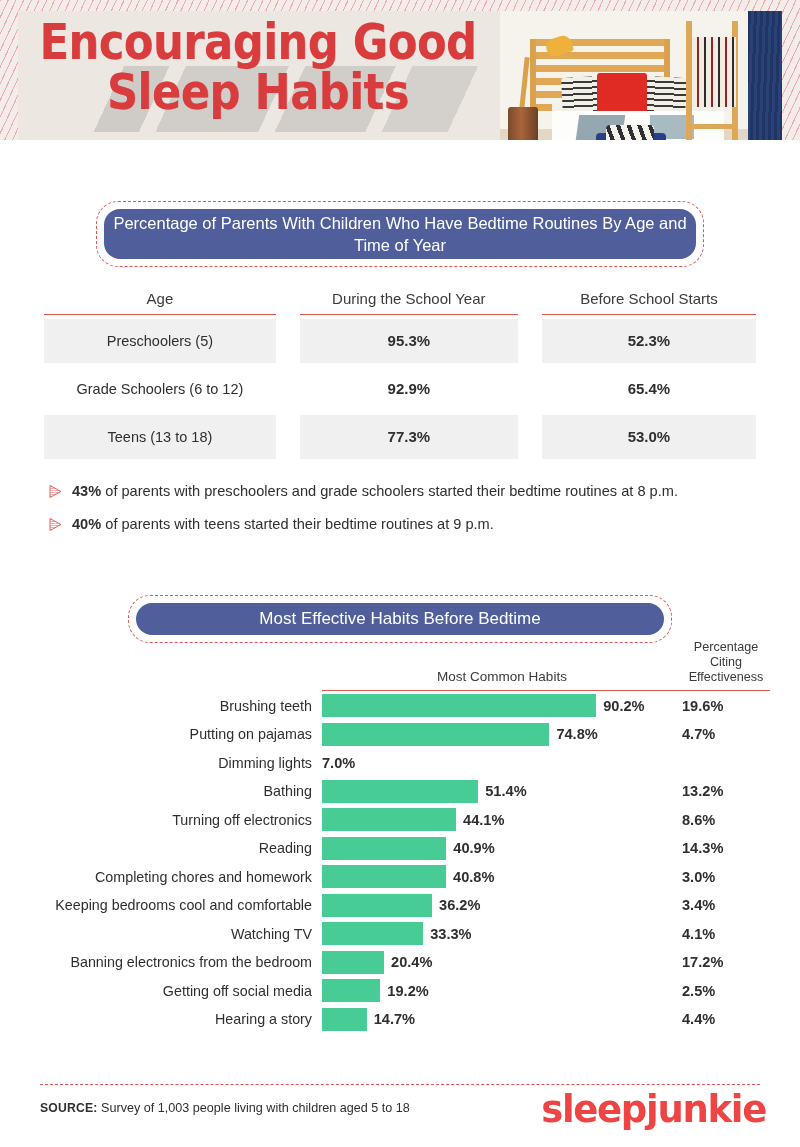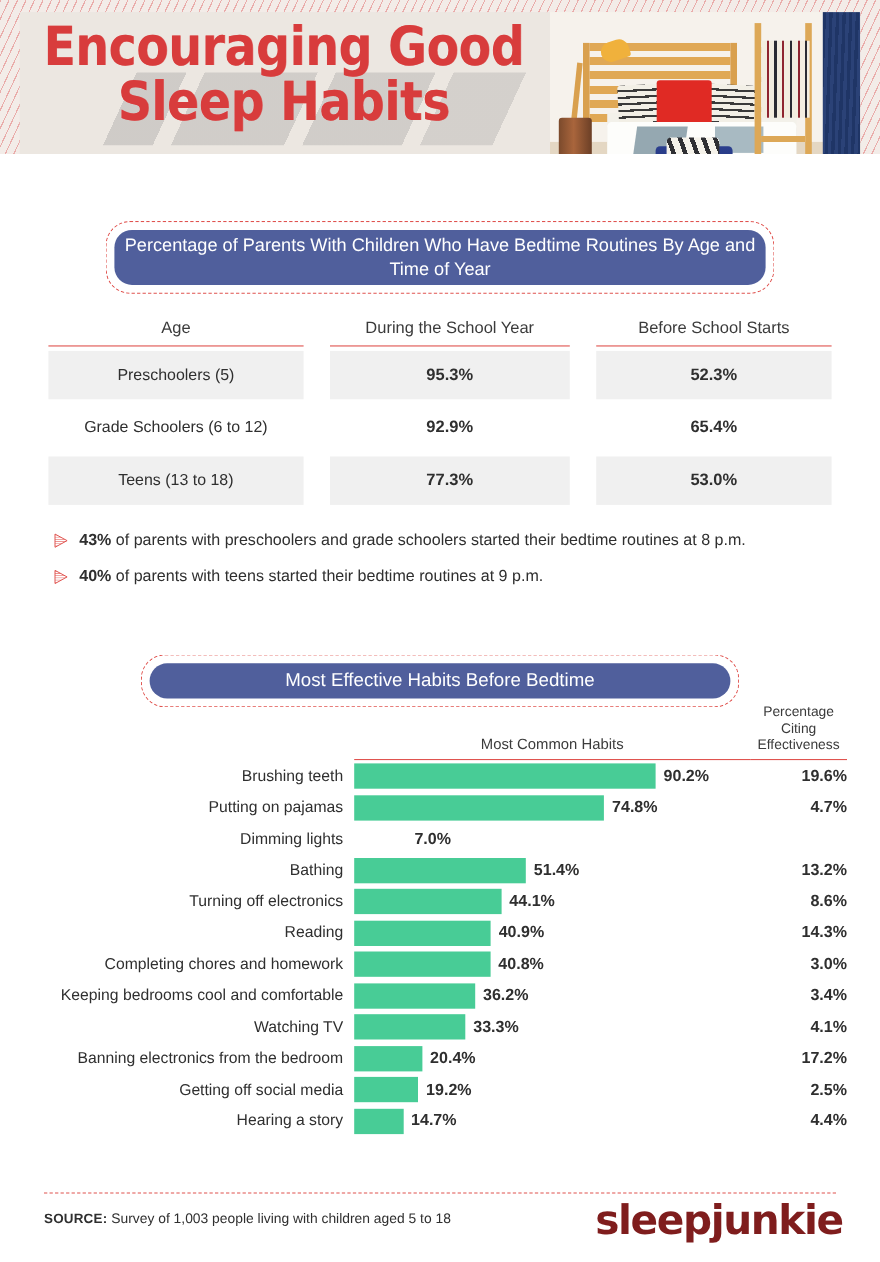--- a/index.html
+++ b/index.html
@@ -137,30 +137,30 @@
   .ch-lbl { width: 292px; }
   .ch-bars { width: 360px; text-align: center; font-size: 13.5px; color:#3b3b3b;
     padding-bottom: 6px; border-bottom: 1.4px solid #e0534f; }
   .ch-pct { width: 88px; text-align: center; font-size: 12.6px; color:#3b3b3b; line-height:1.2;
     padding-bottom: 5px; border-bottom: 1.4px solid #e0534f; }
   .bar-row { display: flex; align-items: center; height: 28.5px; }
   .bar-label { width: 292px; text-align: right; padding-right: 10px; font-size: 14.3px; color: #2f2f2f; }
   .bar-area { width: 360px; display: flex; align-items: center; }
   .bar { height: 23px; background: #48cc96; }
   .bar-val { font-size: 14.6px; font-weight: bold; color: #2f2f2f; margin-left: 7px; white-space: nowrap; }
-  .eff { width: 88px; text-align: right; font-size: 14.6px; font-weight: bold; color: #2f2f2f; }
+  .eff { width: 88px; text-align: left; font-size: 14.6px; font-weight: bold; color: #2f2f2f; }
 
   
   .footer-rule { position: absolute; left: 40px; top: 1084px; width: 720px;
     border-top: 1.5px dashed #e0534f; }
   .source { position: absolute; left: 40px; top: 1101px; font-size: 12.6px; color: #2f2f2f; }
   .source b { font-weight: bold; font-size: 12.2px; letter-spacing: .2px; }
   .logo { position: absolute; right: 34px; top: 1088px;
     font-family: "DejaVu Sans", sans-serif; font-weight: bold;
-    font-size: 37px; color: #7f1d1d; letter-spacing: -1.3px; }
+    font-size: 37px; color: #ef4444; letter-spacing: -1.3px; }
 </style>
 </head>
 <body>
 
 <div class="page">
 
   <div class="header">
     <div class="header-panel"></div>
     <div class="brushstroke"></div>
     <div class="header-title">

